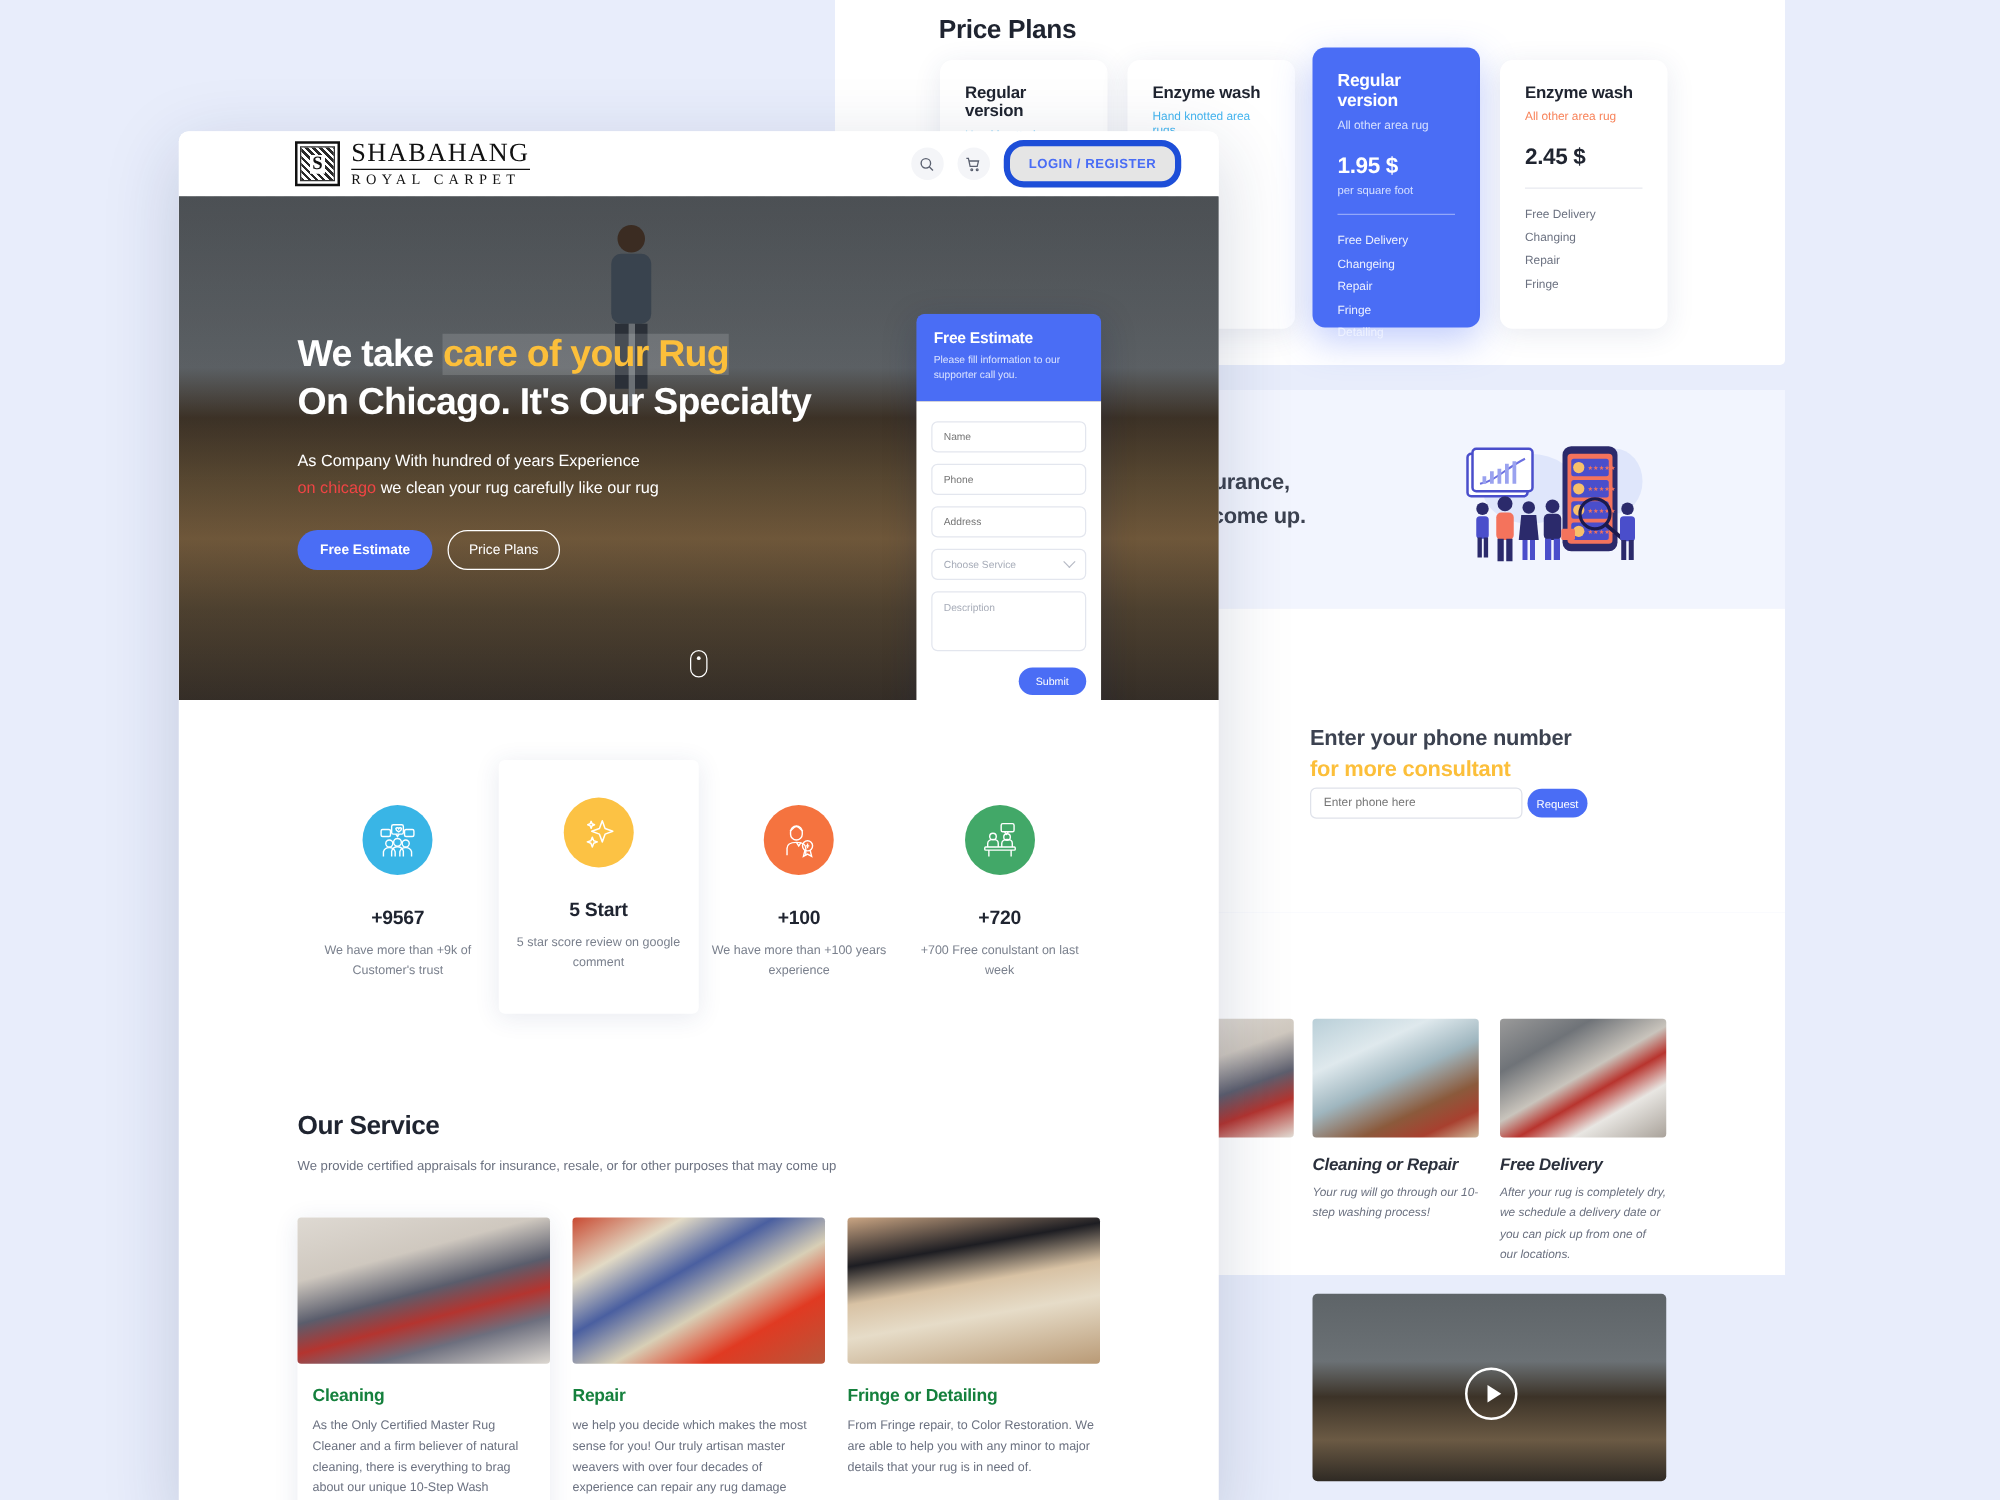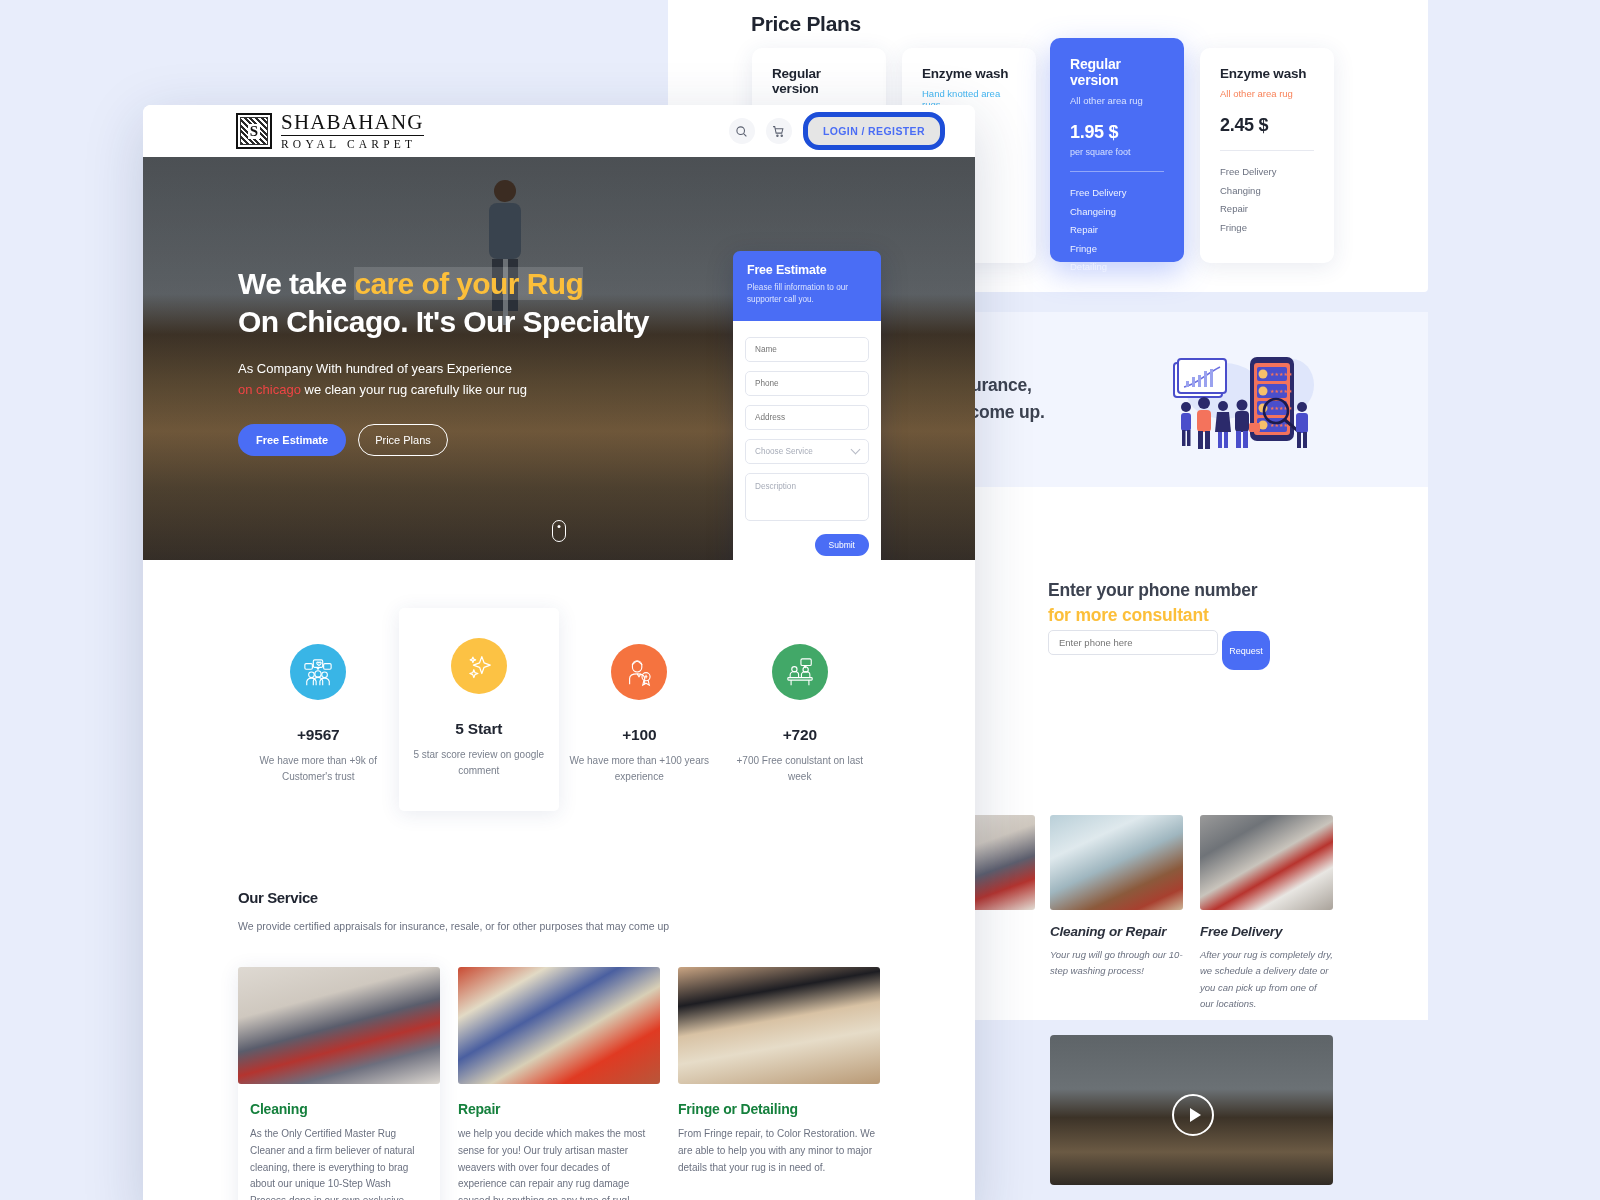--- a/index.html
+++ b/index.html
@@ -47,21 +47,21 @@
   .illus { position:absolute; left:1152px; top:345px; width:180px; height:115px; }
 
   
   .consult-band { position:absolute; left:668px; top:487px; width:760px; height:243px; background:#fff; }
   .consult-h { position:absolute; left:1048px; top:578px; font-size:17.5px; font-weight:bold;
                color:#3c4250; line-height:1.45; letter-spacing:-.2px;}
   .consult-h .yel { color:#fcbf3a; }
   .phone-input { position:absolute; left:1048px; top:630px; width:170px; height:25px;
                  border:1px solid #dfe2ea; border-radius:5px; background:#fff;
                  font-size:9.5px; color:#9aa0ad; padding:0 10px; font-family:inherit; }
-  .req-btn { position:absolute; left:1222px; top:631px; width:48px; height:39px;
+  .req-btn { position:absolute; left:1222px; top:631px; width:48px; height:23px;
              background:#4a6df5; color:#fff; border:none; border-radius:12px;
              font-size:9px; font-family:inherit; cursor:pointer; }
 
   
   .rear-serv-band { position:absolute; left:668px; top:730px; width:760px; height:290px; background:#fff; }
   .rsv { position:absolute; background:#fff; border-radius:4px;font-style:italic; }
   .rsv .ph { width:100%; height:95px; border-radius:3px; }
   .rsv h4 { font-size:13.5px; color:#2b303c; font-weight:bold; margin:14px 0 8px; letter-spacing:-.2px;}
   .rsv p { font-size:9.5px; color:#6b7180; line-height:1.72; }
   .rsv1 { left:900px; top:815px; width:135px; }
@@ -147,21 +147,21 @@
   .stats { display:flex; margin:62px 95px 0; }
   .stat { flex:1; text-align:center; padding:22px 8px 26px; border-radius:5px;}
   .stat.featured { background:#fff; box-shadow:0 3px 20px rgba(40,60,120,.10); margin-top:-14px; padding-top:30px;}
   .stat-ic { width:56px;height:56px;border-radius:50%; margin:0 auto 26px;
              display:flex;align-items:center;justify-content:center;}
   .stat-num { font-size:15.5px; font-weight:bold; color:#1f2430; letter-spacing:-.2px;}
   .stat-d { font-size:10px; color:#7a808d; line-height:1.6; margin-top:9px; }
 
   
   .svc-sec { margin:78px 95px 0; }
-  .svc-h { font-size:15px; font-weight:bold; color:#1f2430; letter-spacing:-.4px;}
+  .svc-h { font-size:21px; font-weight:bold; color:#1f2430; letter-spacing:-.4px;}
   .svc-p { font-size:10.5px; color:#6b7180; line-height:1.72; margin-top:11px; }
   .svc-row { display:flex; gap:18px; margin-top:32px; }
   .svc-card { flex:1; background:#fff; border-radius:4px; }
   .svc-card.shadowed { box-shadow:0 3px 20px rgba(40,60,120,.10); padding-bottom:14px;}
   .svc-ph { width:100%; height:117px; border-radius:3px; }
   .svc-card h4 { font-size:14px; font-weight:bold; color:#15803d; margin:17px 12px 9px; letter-spacing:-.2px;}
   .svc-card.plain h4 { margin-left:0; margin-right:0;}
   .svc-card p { font-size:10px; color:#6b7180; line-height:1.68; margin:0 12px;}
   .svc-card.plain p { margin-left:0; margin-right:0;}
 

